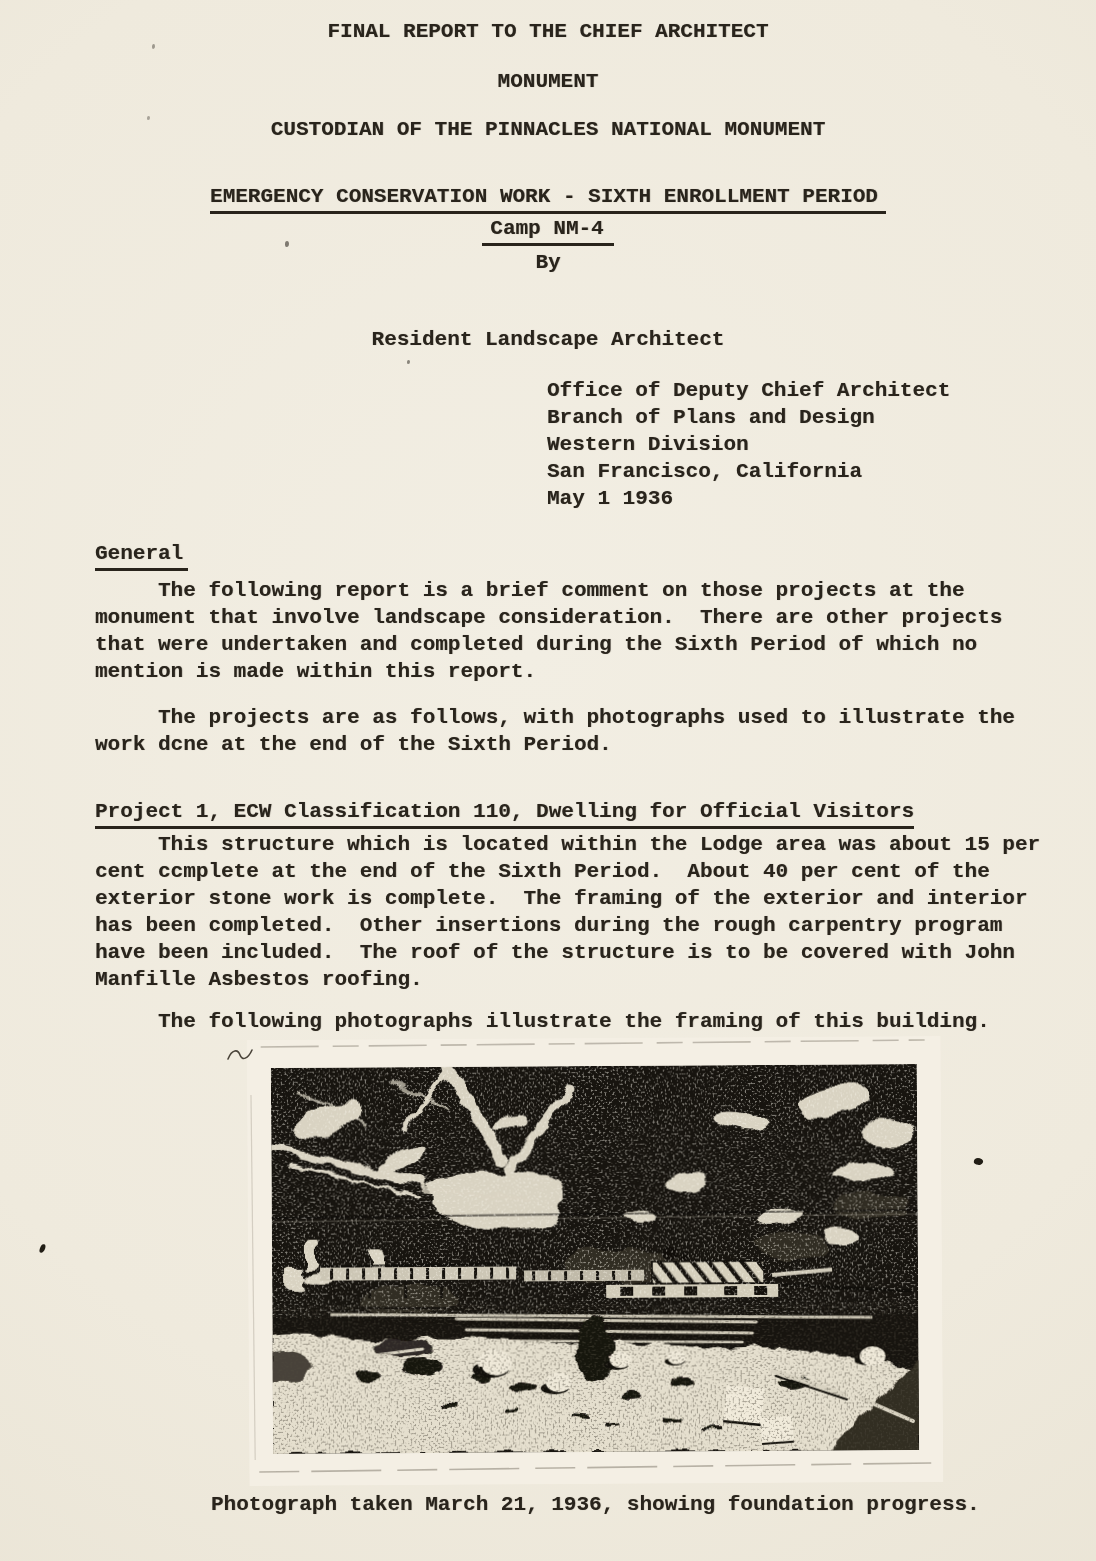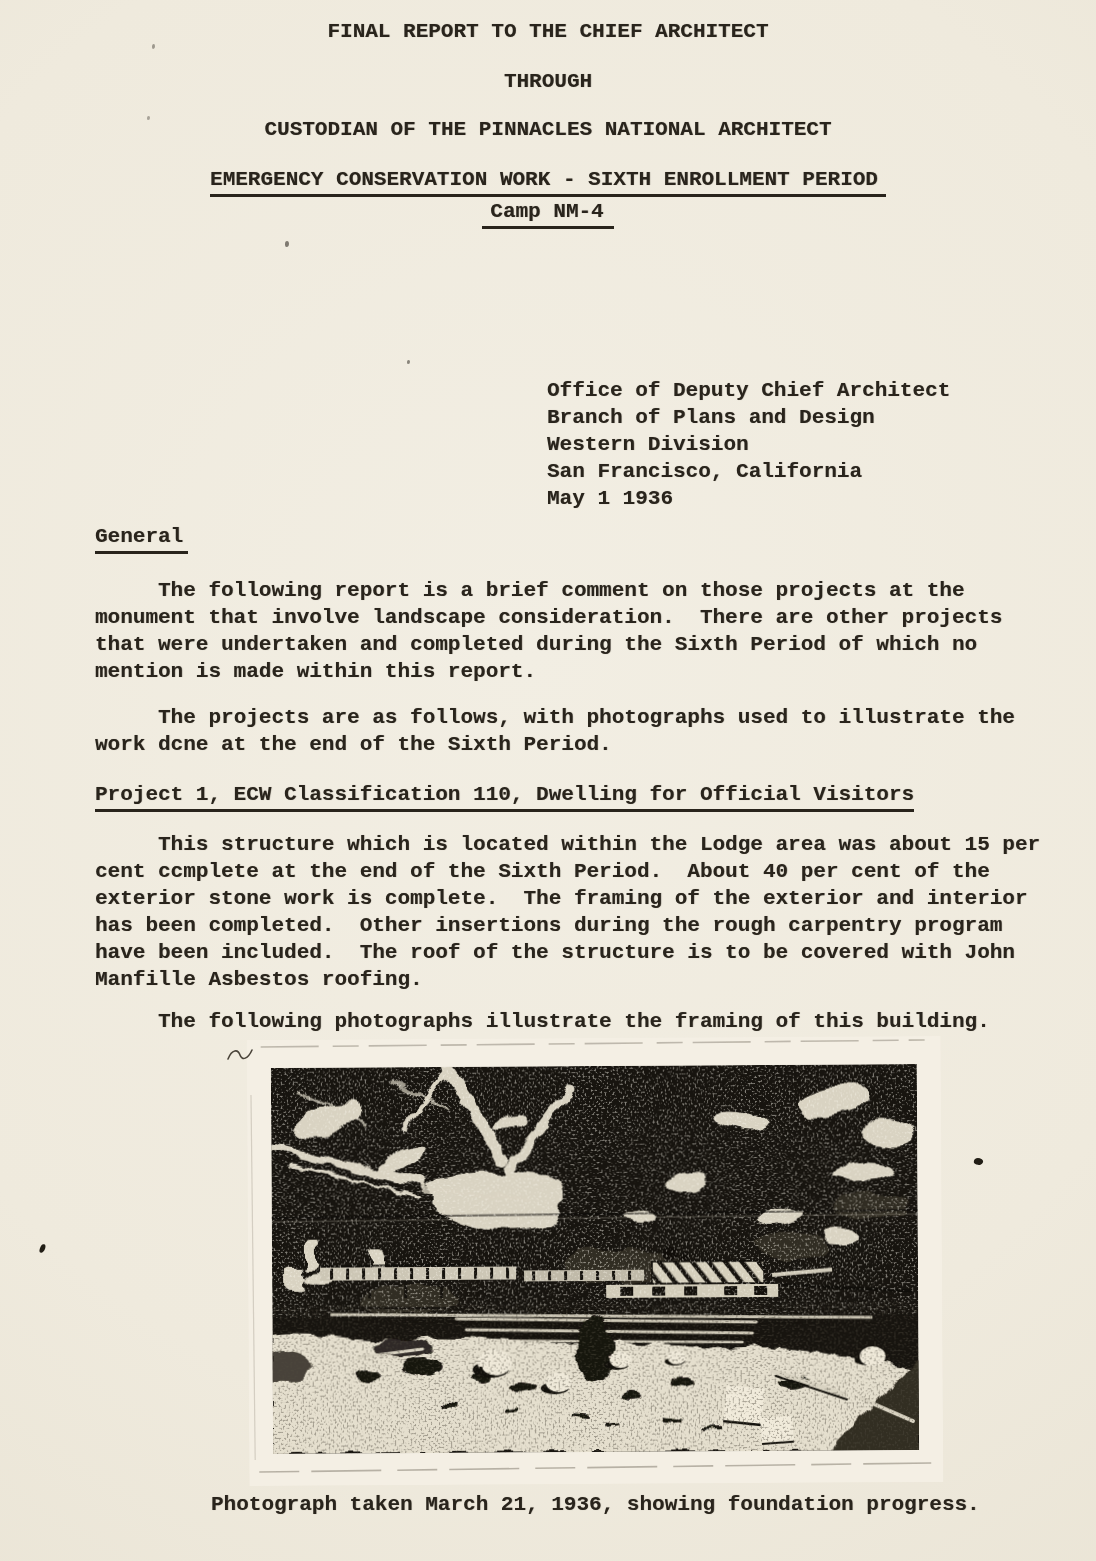--- a/index.html
+++ b/index.html
@@ -14,40 +14,42 @@
     font-family:"Liberation Mono","DejaVu Sans Mono",monospace;
   }
   .tw{
     position:absolute;
     font-weight:700;font-size:21px;line-height:27px;
     color:var(--ink);
     white-space:pre-wrap;
     text-shadow:0.4px 0.4px 0.7px rgba(40,34,25,.45);
   }
   .ctr{left:0;width:100%;text-align:center;}
-  .us{display:inline-block;border-bottom:3px solid var(--ink);padding-bottom:1px;}
+  .us{display:inline-block;border-bottom:3px solid var(--ink);padding-bottom:1px;margin-top:17px;}
   .us-wide{padding-left:8px;padding-right:10px;text-align:right;}
   .speck{position:absolute;background:#221e16;border-radius:55% 45% 60% 40%;}
   .photo-wrap{
     position:absolute;left:248px;top:1038px;width:694px;height:446px;
     transform:rotate(-0.35deg);
   }
   .photo-wrap svg{display:block;width:100%;height:100%;}
   .squiggle{position:absolute;left:226px;top:1045px;width:28px;height:20px;}
 </style>
 </head>
 <body>
 
 <div class="page">
 
   <div class="tw ctr" style="top:18px">FINAL REPORT TO THE CHIEF ARCHITECT</div>
-  <div class="tw ctr" style="top:68px">THROUGH</div>
-  <div class="tw ctr" style="top:116px">CUSTODIAN OF THE PINNACLES NATIONAL ARCHITECT</div>
+  <div class="tw ctr" style="top:68px">MONUMENT</div>
+  <div class="tw ctr" style="top:116px">CUSTODIAN OF THE PINNACLES NATIONAL MONUMENT</div>
   <div class="tw ctr" style="top:166px"><span class="us" style="padding-right:8px">EMERGENCY CONSERVATION WORK - SIXTH ENROLLMENT PERIOD</span></div>
   <div class="tw ctr" style="top:198px"><span class="us us-wide">Camp NM-4</span></div>
+  <div class="tw ctr" style="top:249px">By</div>
+  <div class="tw ctr" style="top:326px">Resident Landscape Architect</div>
   <div class="tw" style="left:547px;top:377px">Office of Deputy Chief Architect
 Branch of Plans and Design
 Western Division
 San Francisco, California
 May 1 1936</div>
 
   <div class="tw" style="left:95px;top:523px"><span class="us" style="padding-right:5px">General</span></div>
   <div class="tw" style="left:95px;top:704px;width:1000px">     The projects are as follows, with photographs used to illustrate the
 work dcne at the end of the Sixth Period.</div>
   <div class="tw" style="left:95px;top:577px;width:1000px">     The following report is a brief comment on those projects at the

